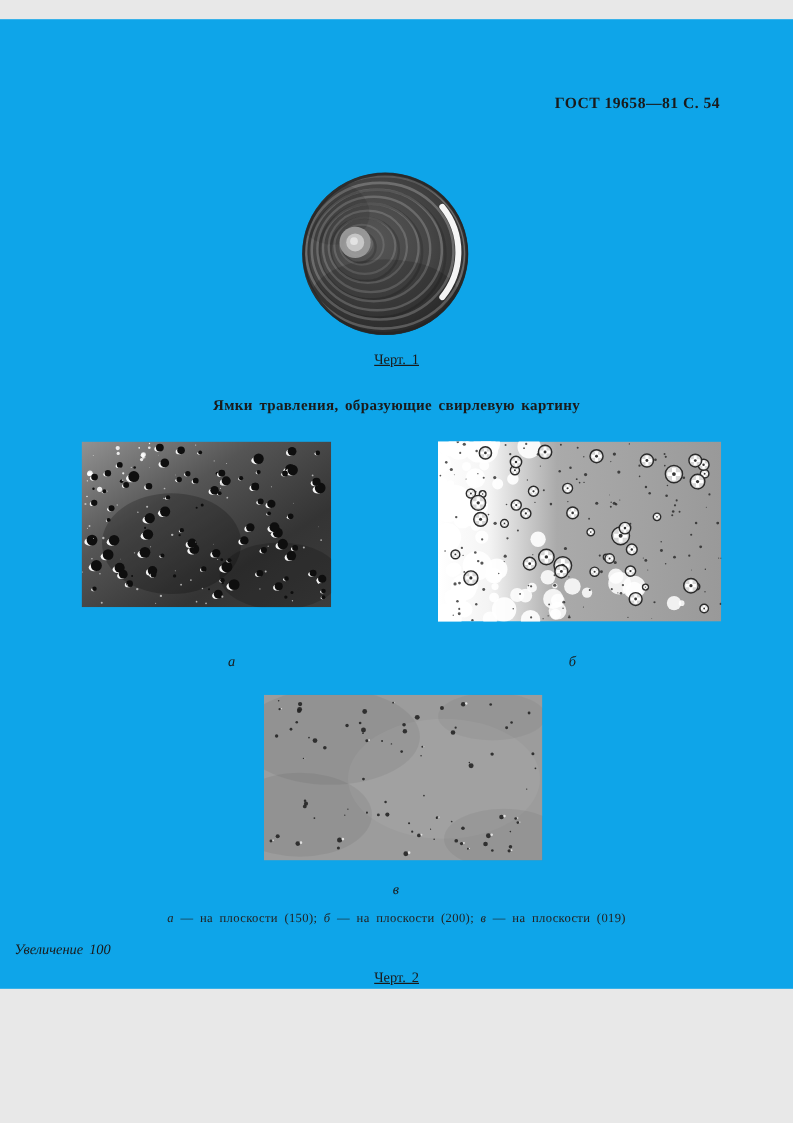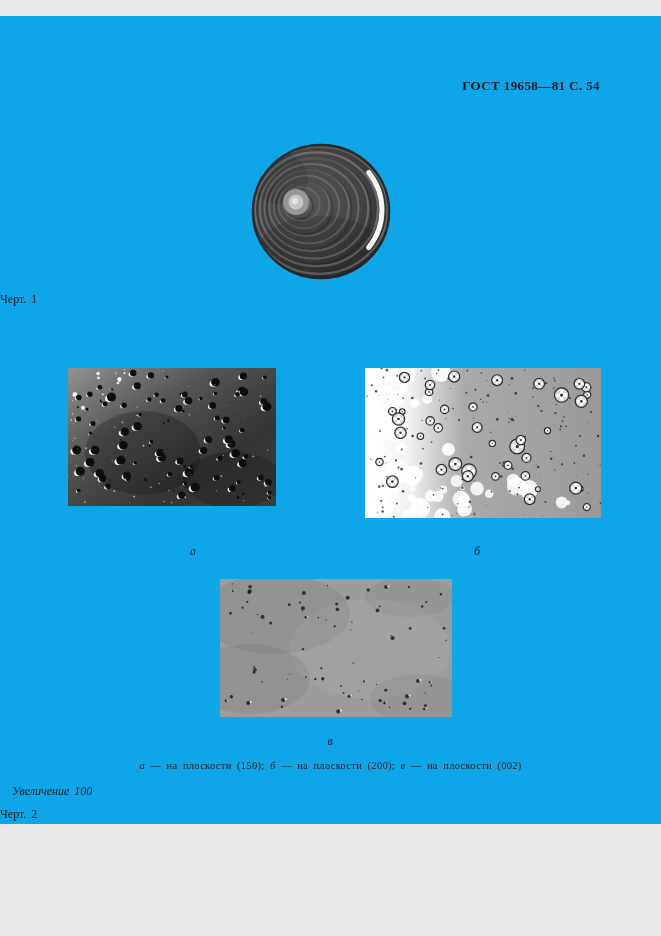--- a/index.html
+++ b/index.html
@@ -18,22 +18,22 @@
     text-align:right;
     font-weight:bold;font-size:13px;letter-spacing:0.4px;
   }
   .fig-title{
     left:0;width:661px;text-align:center;
     font-weight:bold;font-size:12.5px;letter-spacing:0.3px;word-spacing:2px;
   }
   .title1{top:93px;}
   .title2{top:315px;}
   .chert{
-    left:0;width:661px;text-align:left;
-    font-size:12px;word-spacing:2px;
+    left:0;width:661px;text-align:center;
+    font-size:12px;word-spacing:2px;text-decoration:underline;
   }
   .chert1{top:276px;}
   .chert2{top:791px;}
   .magnif{top:768px;left:12px;width:661px;text-align:left;font-size:12px;word-spacing:2px;font-style:italic;}
   .sublabel{
     width:50px;text-align:center;font-size:12px;font-style:italic;
   }
   .caption{
     top:744px;left:0;width:661px;text-align:center;
     font-size:10.5px;letter-spacing:0.3px;word-spacing:2.5px;color:#222;
@@ -89,20 +89,21 @@
       <circle cx="48" cy="59" r="13" fill="#9f9f9f" opacity="0.9"></circle>
       <circle cx="48" cy="59" r="7.5" fill="#c6c6c6"></circle>
       <circle cx="47" cy="58" r="3.2" fill="#e3e3e3"></circle>
     </g>
     <path d="M 120.6 29.4 A 63 61 0 0 1 120.6 104.6" fill="none" stroke="#ffffff" stroke-width="5" stroke-linecap="round" opacity="0.95"></path>
     <ellipse cx="73" cy="68.5" rx="68" ry="66.5" fill="none" stroke="#242424" stroke-width="2.5" opacity="0.8"></ellipse>
   </svg>
 
   <div class="abs chert chert1">Черт. 1</div>
 
+  <div class="abs fig-title title2">Ямки травления, образующие свирлевую картину</div>
 
   <svg class="abs photo" id="photo-a" style="left:68px;top:352px;" width="208" height="138" viewBox="0 0 208 138">
     <defs>
       <linearGradient id="gA" x1="0" y1="0" x2="1" y2="1">
         <stop offset="0%" stop-color="#929292"></stop>
         <stop offset="35%" stop-color="#555555"></stop>
         <stop offset="70%" stop-color="#343434"></stop>
         <stop offset="100%" stop-color="#3d3d3d"></stop>
       </linearGradient>
     </defs>
@@ -862,21 +863,21 @@
       <circle cx="7.6" cy="121.3" r="0.66" fill="#ededed" opacity="0.85"></circle>
       <circle cx="82.9" cy="70.2" r="1.16" fill="#252525" opacity="0.9"></circle>
       <circle cx="159.7" cy="27.4" r="0.94" fill="#252525" opacity="0.9"></circle>
       <circle cx="184.6" cy="124.3" r="1.92" fill="#252525" opacity="0.9"></circle>
       <circle cx="224.1" cy="49.2" r="1.27" fill="#252525" opacity="0.9"></circle>
     </svg>
 
   <div class="abs sublabel" style="left:305px;top:718px;">в</div>
 
   <div class="abs caption">
-    <i>а</i><span> — на плоскости (150); </span><i>б</i><span> — на плоскости (200); </span><i>в</i><span> — на плоскости (002)</span>
+    <i>а</i><span> — на плоскости (150); </span><i>б</i><span> — на плоскости (200); </span><i>в</i><span> — на плоскости (019)</span>
   </div>
 
   <div class="abs magnif">Увеличение 100</div>
   <div class="abs chert chert2">Черт. 2</div>
 
   <div class="abs pagenum">61</div>
 
 </div>
 
 </body></html>

